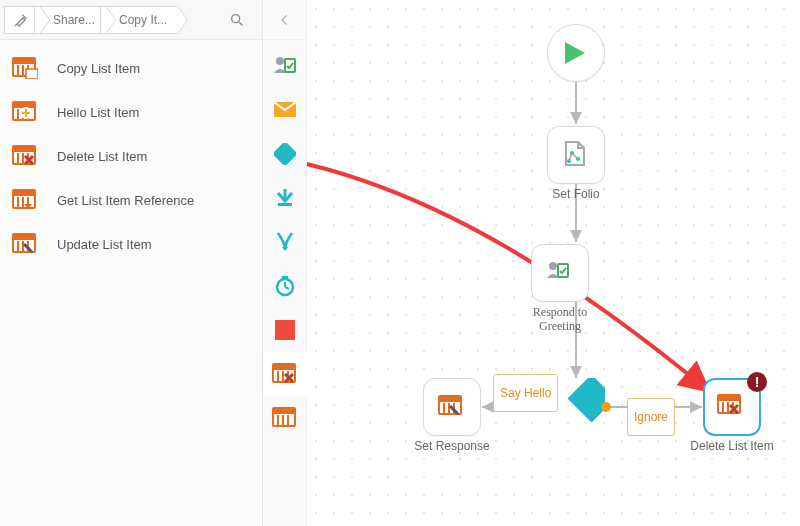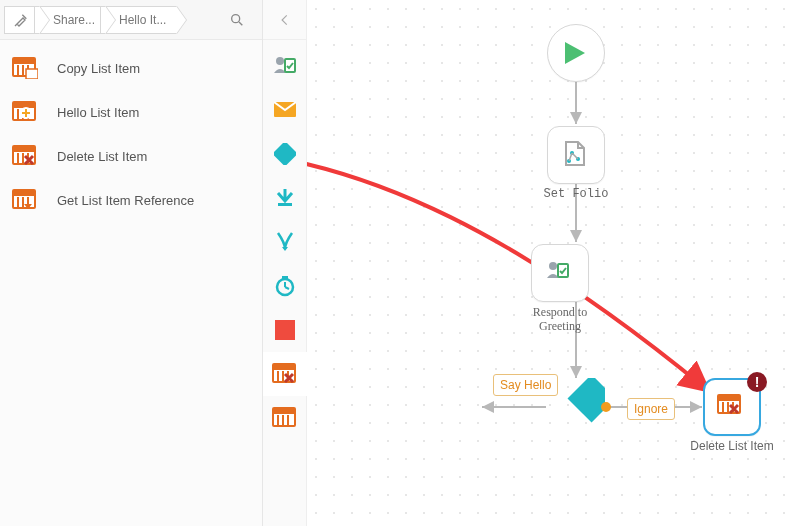--- a/index.html
+++ b/index.html
@@ -35,21 +35,21 @@
   .svg-layer { position: absolute; inset: 0; width: 100%; height: 100%; pointer-events: none; }
 
   .node { position: absolute; display: flex; flex-direction: column; align-items: center; width: 90px; cursor: pointer; }
   .node-box { width: 58px; height: 58px; border-radius: 12px; border: 1px solid #d7d7d7; background: #fff; display: flex; align-items: center; justify-content: center; box-shadow: 0 1px 1px rgba(0,0,0,.04); position: relative; }
   .node-lbl { margin-top: 4px; font-size: 12px; color: #666; text-align: center; line-height: 1.15; }
   .node.start .node-box { border-radius: 50%; }
   .node.sel .node-box { border: 2px solid #37a8e0; }
 
   .err-badge { position: absolute; right: -8px; top: -8px; width: 20px; height: 20px; border-radius: 50%; background: #8a1a24; color: #fff; font-weight: bold; font-size: 14px; display: flex; align-items: center; justify-content: center; }
 
-  .edge-lbl { position: absolute; font-size: 12px; color: #e38b1f; border: 1px solid #e9c07a; background: #fff; padding: 3px 6px; border-radius: 3px; }
+  .edge-lbl { position: absolute; font-size: 12px; color: #e38b1f; border: 1px solid #e9c07a; background: #fff; padding: 11px 6px; border-radius: 3px; }
   .edge-dot { position: absolute; width: 10px; height: 10px; border-radius: 50%; background: #f29b1d; }
 
   .drag-arrow { pointer-events: none; }
 </style>
 </head>
 <body>
 
 <svg width="0" height="0" style="position:absolute">
   <defs>
     <g id="ic-list">
@@ -141,21 +141,21 @@
 </svg>
 
 <div class="left-panel">
   <div class="bc-bar">
     <div class="bc-item">
       <svg width="16" height="16" viewBox="0 0 24 24">
           <path d="M3 21l6-6m-3 3l9-9 3 3-9 9zM14 4l6 6" stroke="#888" stroke-width="2" fill="none"></path>
         </svg>
     </div>
     <div class="bc-item">Share...</div>
-    <div class="bc-item">Hello It...</div>
+    <div class="bc-item">Copy It...</div>
     <div class="bc-search">
       <svg width="16" height="16" viewBox="0 0 24 24">
           <circle cx="10" cy="10" r="6" stroke="#888" stroke-width="2" fill="none"></circle>
           <path d="M15 15l5 5" stroke="#888" stroke-width="2"></path>
         </svg>
     </div>
   </div>
   <div class="sidebar-list">
     <div class="sb-item">
       <svg width="26" height="22">
@@ -173,20 +173,26 @@
       <svg width="26" height="22">
           <use href="#ic-list-delete"></use>
         </svg>
       <span class="lbl">Delete List Item</span>
     </div>
     <div class="sb-item">
       <svg width="26" height="22">
           <use href="#ic-list-ref"></use>
         </svg>
       <span class="lbl">Get List Item Reference</span>
+    </div>
+    <div class="sb-item">
+      <svg width="26" height="22">
+          <use href="#ic-list-update"></use>
+        </svg>
+      <span class="lbl">Update List Item</span>
     </div>
   </div>
 </div>
 
 <div class="mini-col">
   <div class="mini-collapse">
     <svg width="14" height="14" viewBox="0 0 24 24">
         <path d="M15 4l-8 8 8 8" stroke="#aaa" stroke-width="2" fill="none"></path>
       </svg>
   </div>
@@ -259,21 +265,21 @@
   </svg>
 
   <div class="node start" style="left:224px; top:24px;">
     <div class="node-box">
         <svg width="22" height="22" viewBox="0 0 22 22">
           <use href="#ic-play"></use>
         </svg>
       </div>
   </div>
 
-  <div class="node" style="left:224px; top:126px;font-family:Liberation Mono, monospace;">
+  <div class="node" style="left:224px; top:126px;">
     <div class="node-box">
         <svg width="26" height="28">
           <use href="#ic-doc"></use>
         </svg>
       </div>
     <div class="node-lbl">Set Folio</div>
   </div>
 
   <div class="node" style="left:208px; top:244px;font-family:Liberation Serif, serif;">
     <div class="node-box">
@@ -285,20 +291,28 @@
   </div>
 
   <div class="node" style="left:224px; top:378px;">
     <div class="node-box" style="border:none; background:transparent; box-shadow:none;">
       <svg width="58" height="58" viewBox="0 0 58 58">
         <rect x="17" y="-5" width="34" height="34" transform="rotate(45 29 29)" fill="#1fb8c4"></rect>
       </svg>
     </div>
   </div>
 
+  <div class="node" style="left:100px; top:378px;">
+    <div class="node-box">
+        <svg width="28" height="24">
+          <use href="#ic-list-update"></use>
+        </svg>
+      </div>
+    <div class="node-lbl">Set Response</div>
+  </div>
 
   <div class="node sel" style="left:380px; top:378px;">
     <div class="node-box">
       <svg width="30" height="26">
           <use href="#ic-list-delete"></use>
         </svg>
       <div class="err-badge">!</div>
     </div>
     <div class="node-lbl">Delete List Item</div>
   </div>

